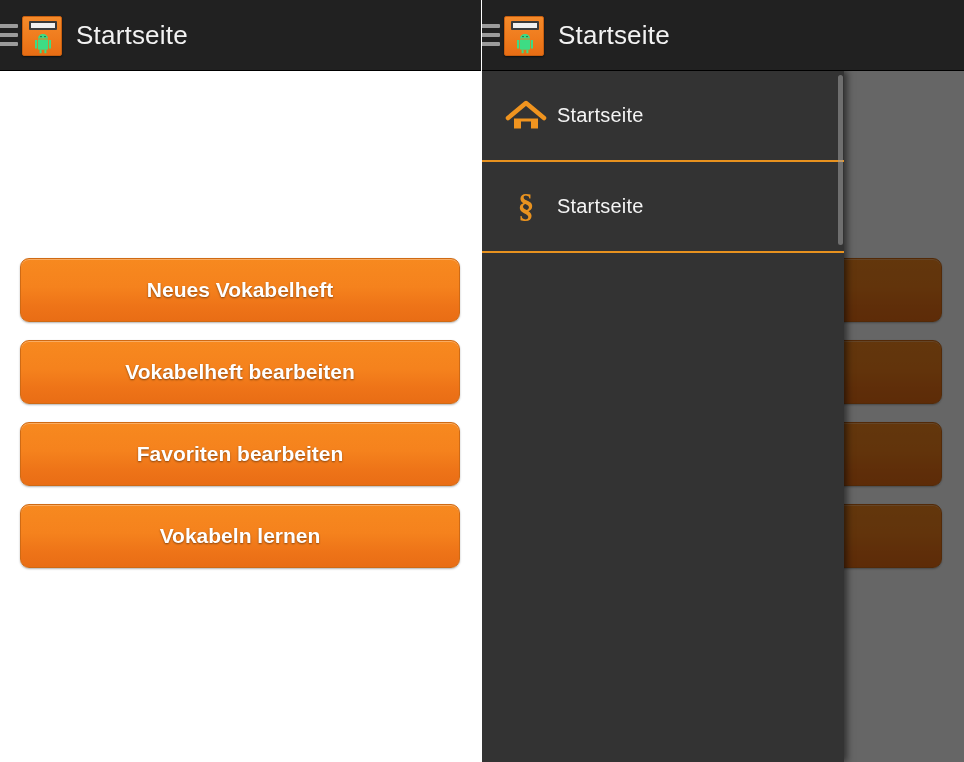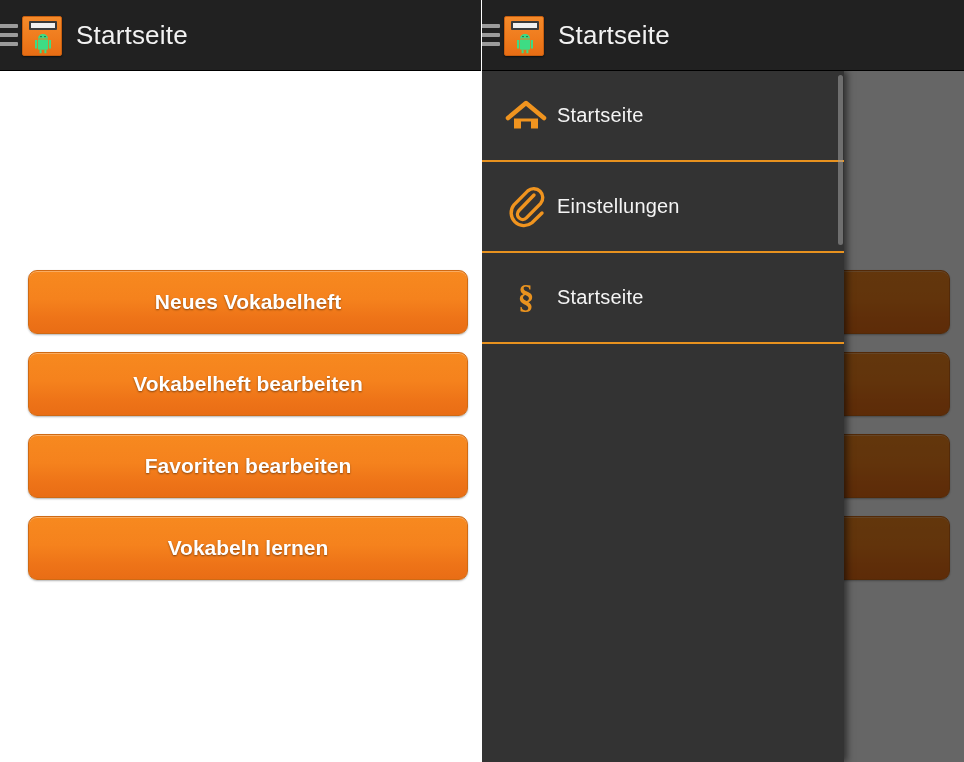--- a/index.html
+++ b/index.html
@@ -101,25 +101,24 @@
     color: #f2f2f2;
     font-size: 26px;
     font-weight: 400;
     letter-spacing: .2px;
     white-space: nowrap;
   }
 
   
   .home-body {
     position: absolute;
-    left: 8px; top: 71px;
+    left: 0; top: 71px;
     width: 482px;
     height: 550px;
     background: #ffffff;
-    margin-top: 12px;
   }
 
   .btn-stack {
     position: absolute;
     left: 20px;
     top: 187px;
     width: 440px;
     display: flex;
     flex-direction: column;
     gap: 18px;
@@ -292,28 +291,20 @@
         <div class="drawer-item divided">
           <span class="drawer-icon">
             <svg width="44" height="34" viewBox="0 0 44 34">
               <path d="M4 19 L22 4 L40 19" fill="none" stroke="#f0941f" stroke-width="4.5" stroke-linejoin="round" stroke-linecap="round"></path>
               <path d="M10 19.5 h24 v10 h-7 v-7 h-10 v7 h-7 z" fill="#f0941f"></path>
             </svg>
           </span>
           <span class="drawer-label">Startseite</span>
         </div>
 
-        <div class="drawer-item divided">
-          <span class="drawer-icon">
-            <svg width="40" height="44" viewBox="0 0 40 44">
-              <path d="M28 10 L13 25.5 a5.2 5.2 0 0 0 7.4 7.4 L34.5 18.6 a9 9 0 0 0 -12.7 -12.7 L8 19.8 a12.8 12.8 0 0 0 18 18 L36 28" fill="none" stroke="#f0941f" stroke-width="3.4" stroke-linecap="round"></path>
-            </svg>
-          </span>
-          <span class="drawer-label">Einstellungen</span>
-        </div>
 
 
         <div class="drawer-item divided">
           <span class="drawer-icon">
             <span class="para-glyph">§</span>
           </span>
           <span class="drawer-label">Startseite</span>
         </div>
 
 

